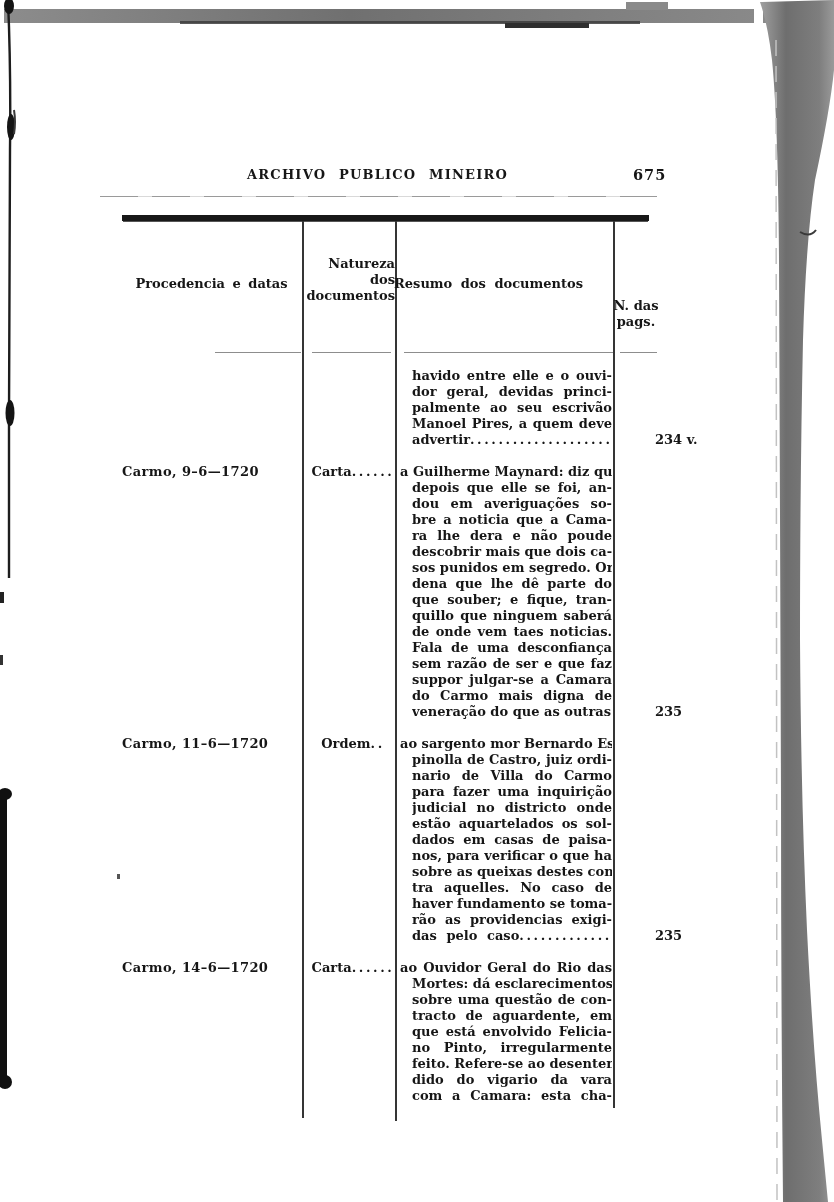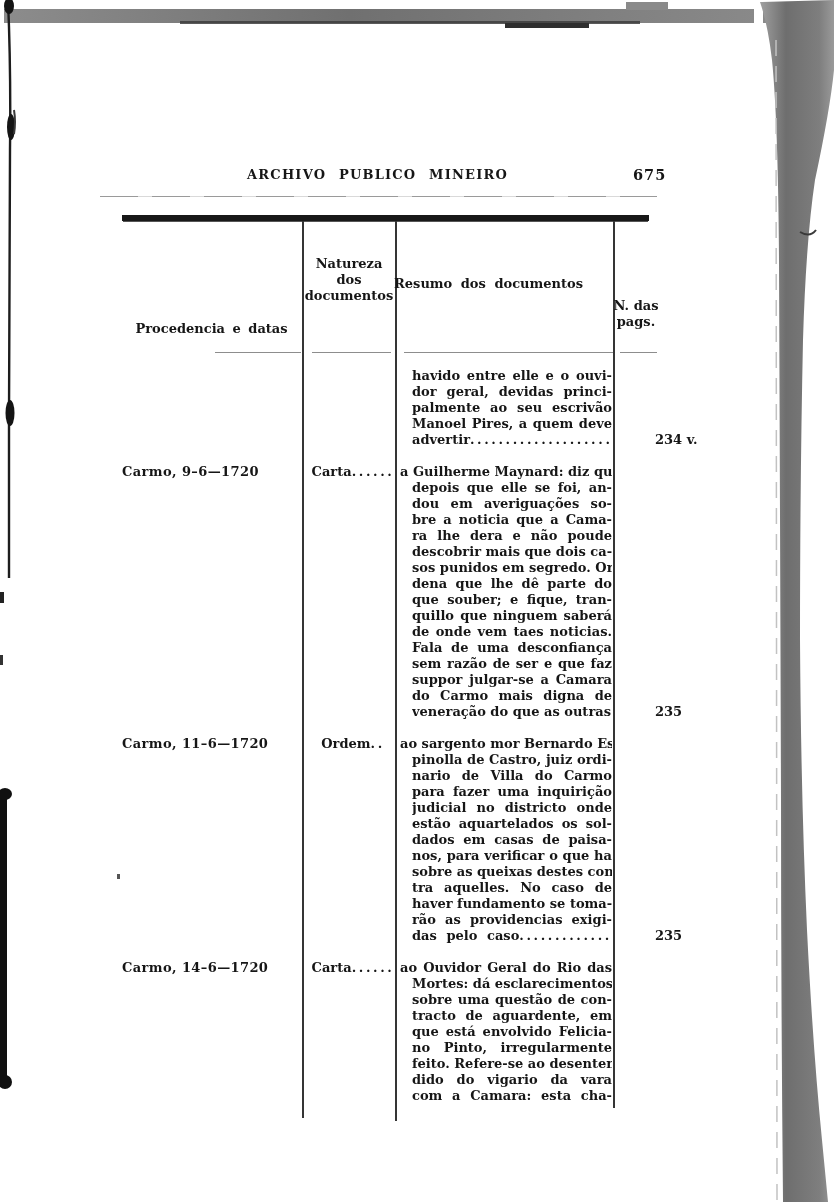--- a/index.html
+++ b/index.html
@@ -15,22 +15,22 @@
   .page-number{position:absolute;top:166px;left:633px;font-size:14.5px;font-weight:bold;letter-spacing:1px;}
   .rule-thin{position:absolute;top:196px;left:100px;width:557px;height:1px;
     background:repeating-linear-gradient(90deg,#9a9a9a 0 38px,#d9d9d9 38px 52px);}
   .rule-thick{position:absolute;top:215px;left:122px;width:527px;height:6px;background:#181818;
     box-shadow:0 2px 0 -1px #555;}
   .vline{position:absolute;width:2px;background:#353535;}
   .vline.v1{left:302px;top:221px;height:897px;}
   .vline.v2{left:395px;top:221px;height:900px;}
   .vline.v3{left:613px;top:221px;height:887px;}
   .colhead{position:absolute;font-size:13px;font-weight:bold;line-height:16px;}
-  .colhead.proc{top:276px;left:120px;width:183px;text-align:center;word-spacing:3px;margin-top:45px;}
-  .colhead.nat{top:256px;left:303px;width:92px;text-align:center;}
+  .colhead.proc{top:276px;left:120px;width:183px;text-align:center;word-spacing:3px;}
+  .colhead.nat{top:256px;left:303px;width:92px;text-align:right;}
   .colhead.res{top:276px;left:380px;width:217px;text-align:center;word-spacing:4px;}
   .colhead.pag{top:266px;left:612px;width:48px;text-align:center;margin-top:32px;}
   .hsep{position:absolute;top:352px;height:1px;background:#8d8d8d;}
   .hsep.s1{left:215px;width:86px;}
   .hsep.s2{left:312px;width:79px;}
   .hsep.s3{left:404px;width:209px;}
   .hsep.s4{left:620px;width:37px;}
   .table-body{position:absolute;left:120px;top:368px;width:542px;}
   .entry-row{
     display:grid;grid-template-columns:183px 93px 218px 46px;

